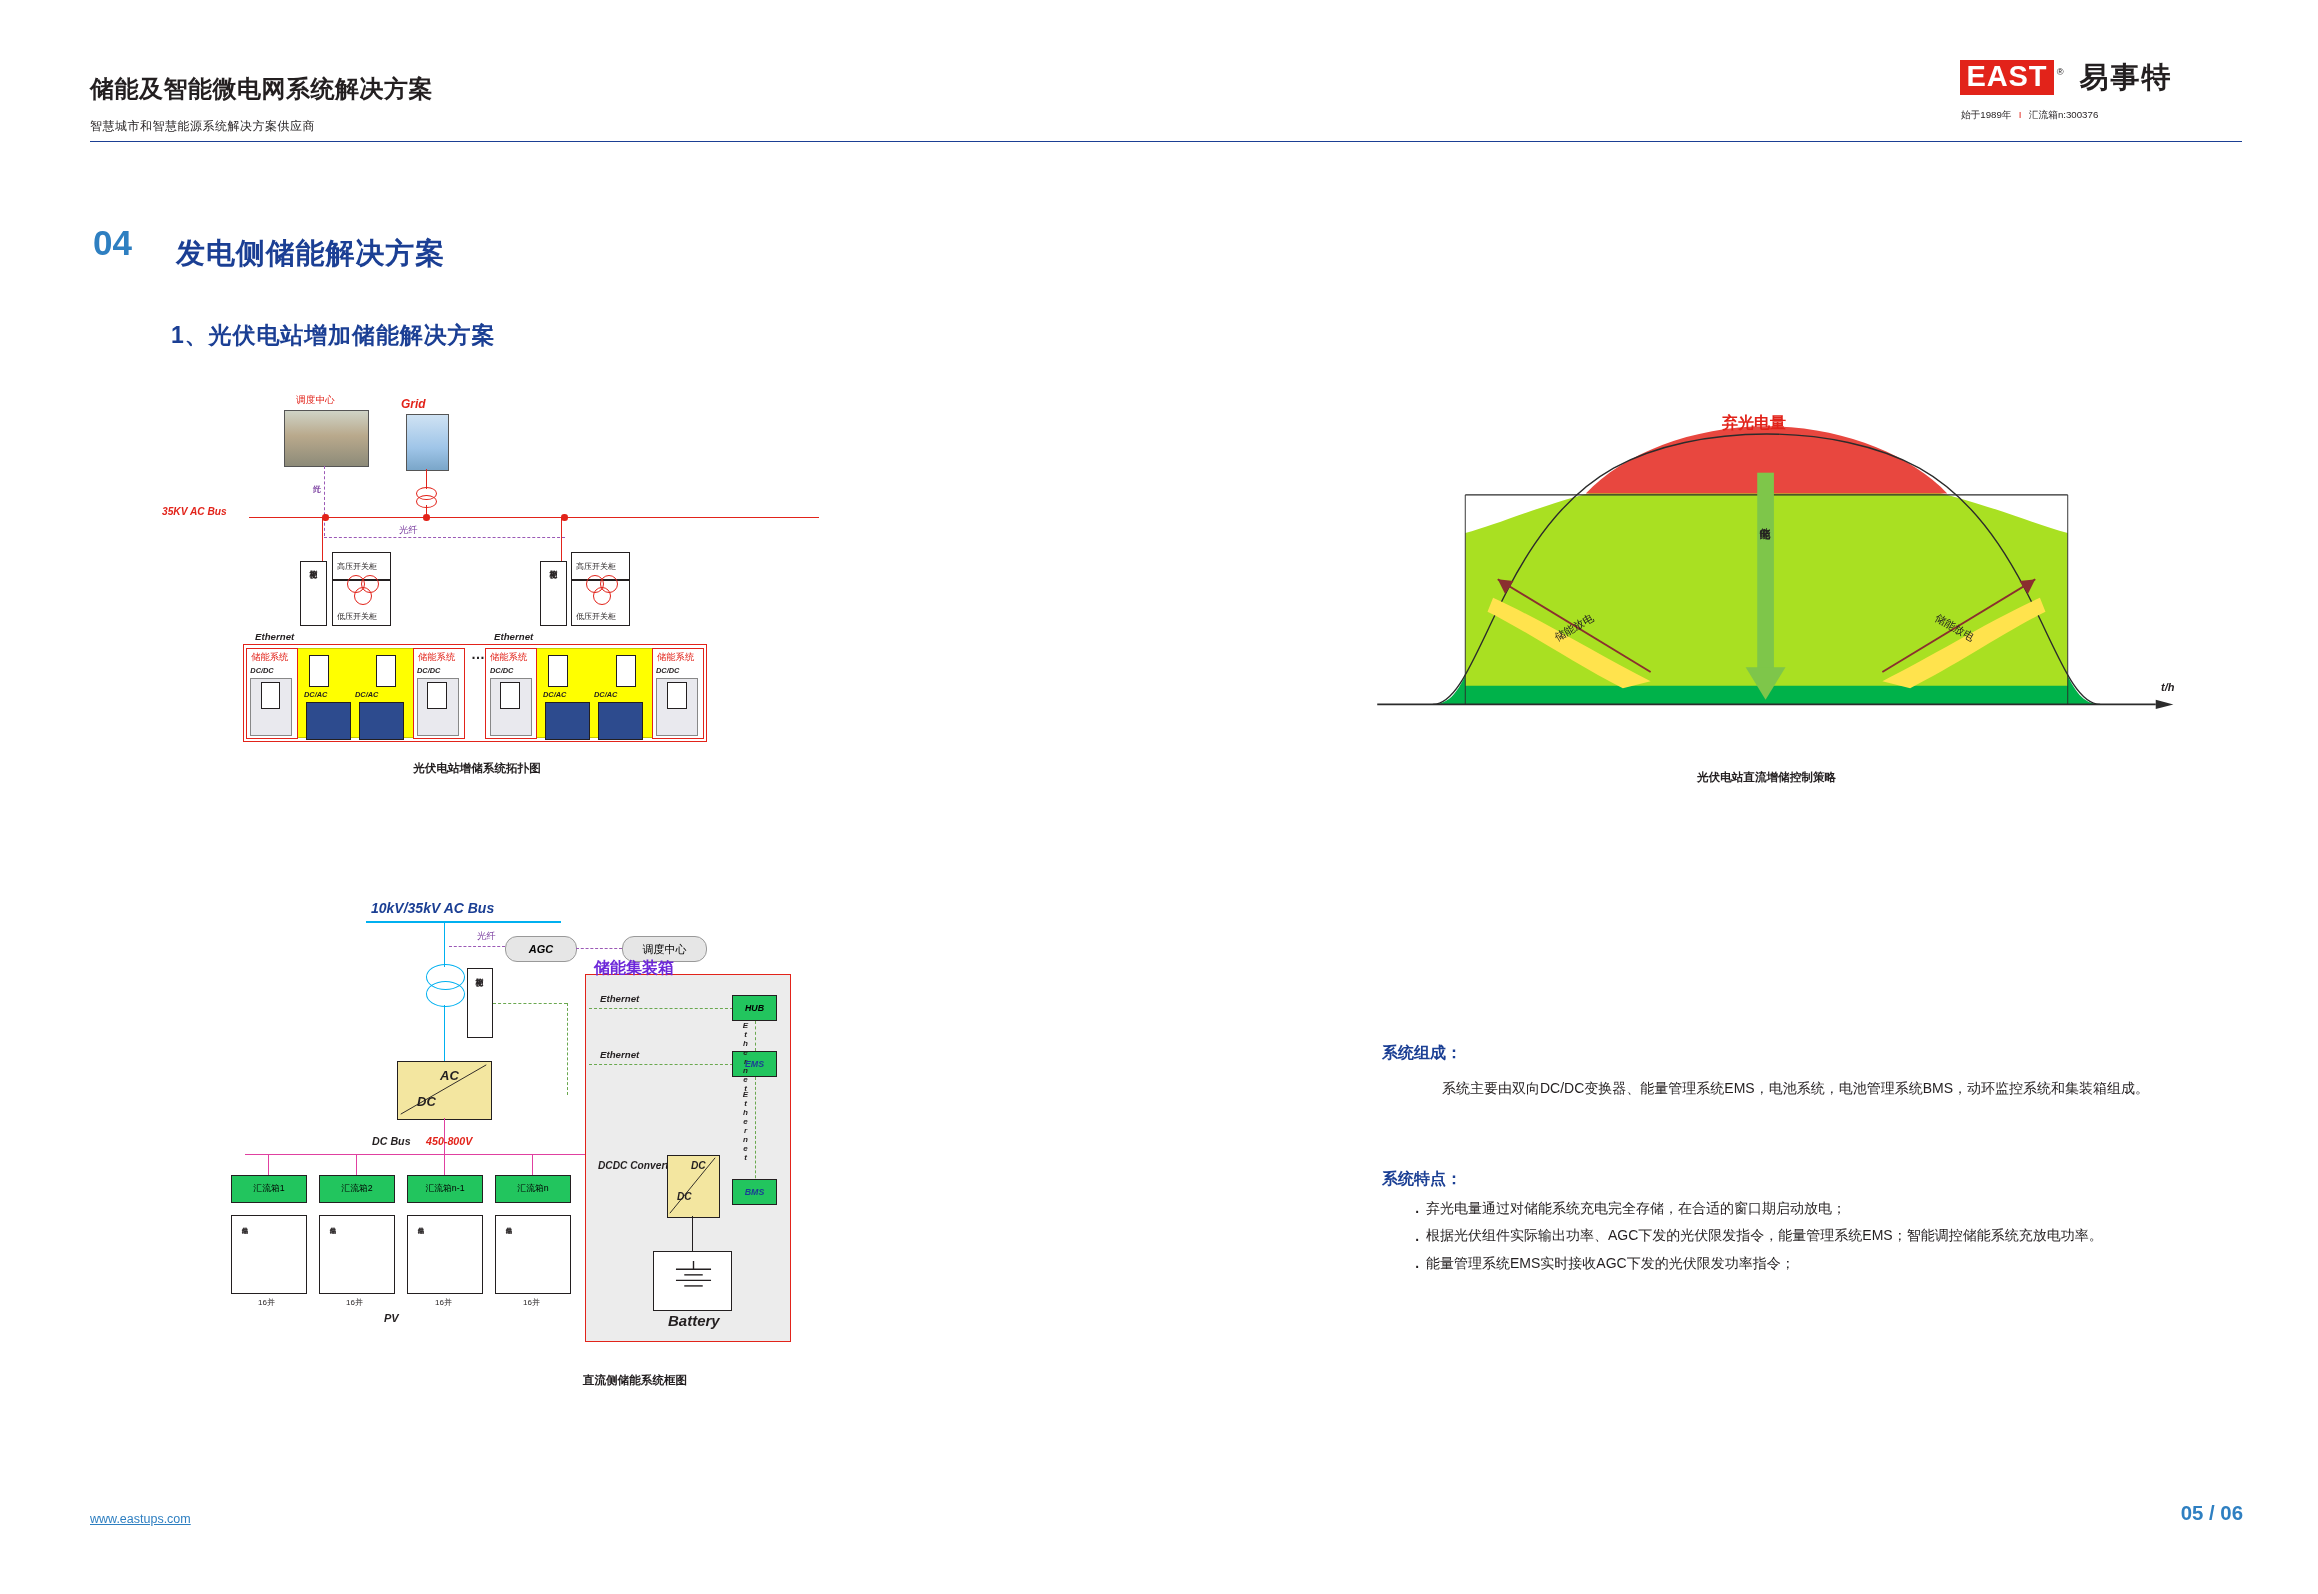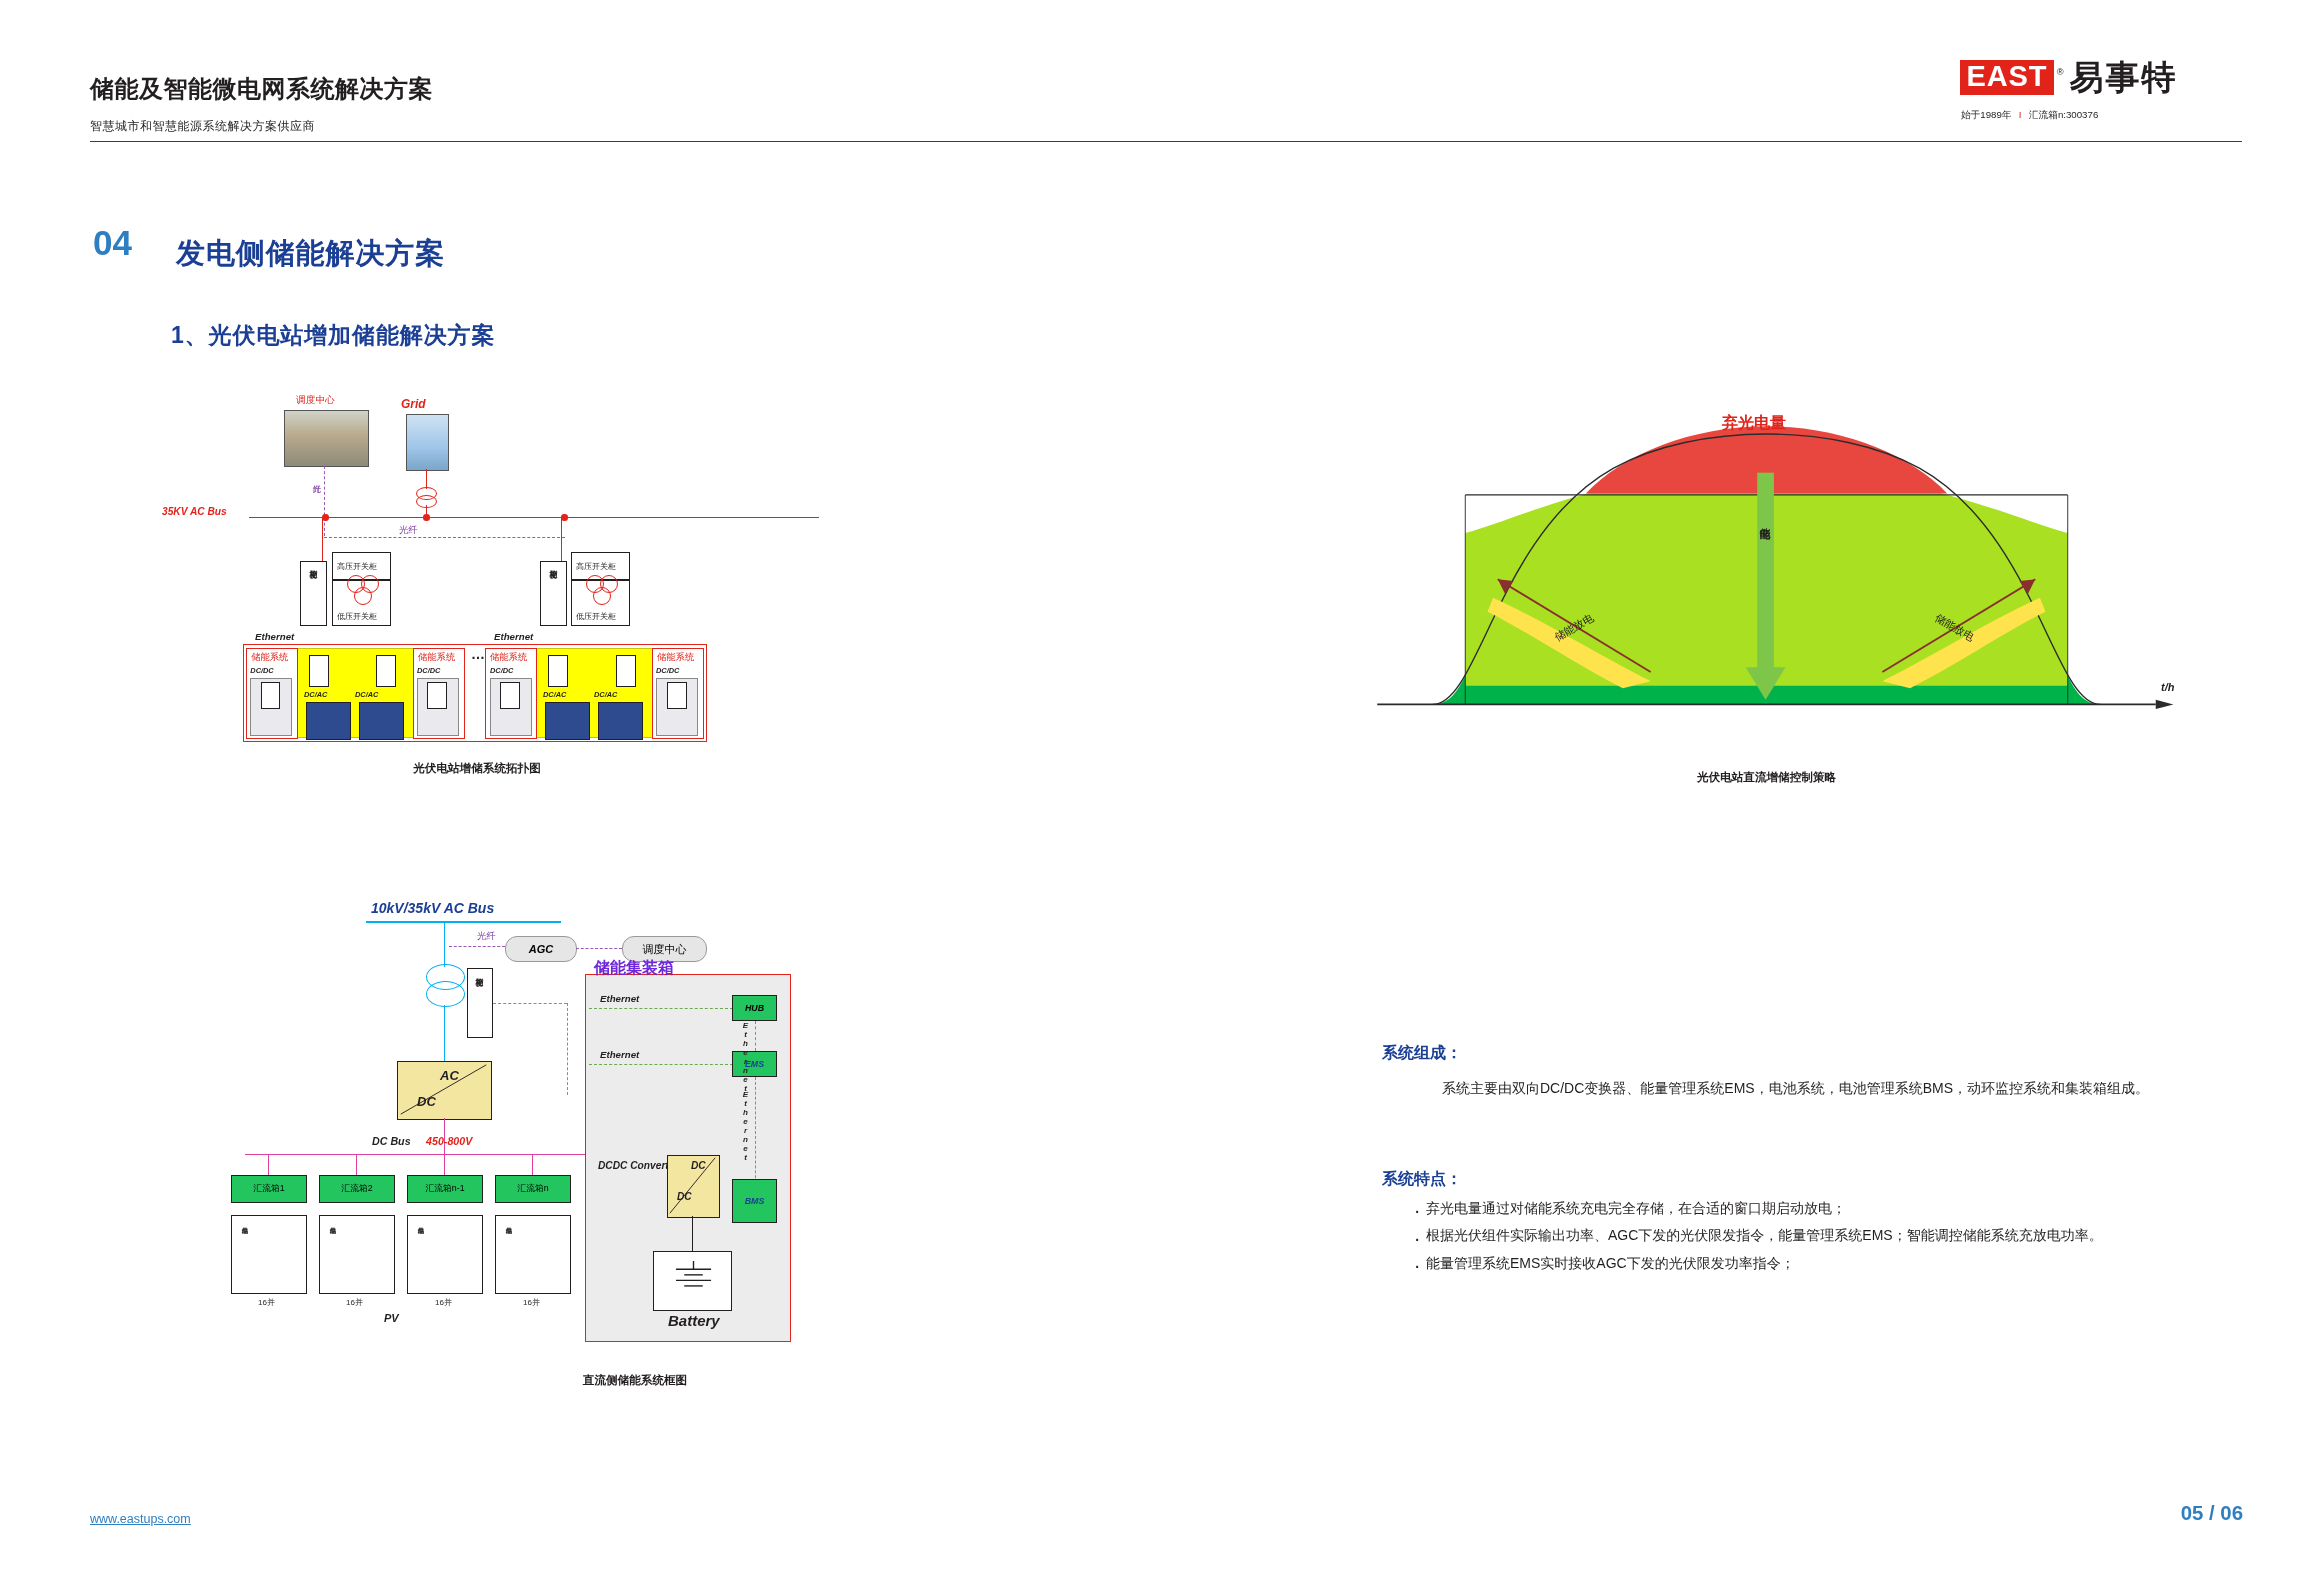--- a/index.html
+++ b/index.html
@@ -11,21 +11,21 @@
   .page{position:absolute;inset:0;}
 
   
   .hdr-title{position:absolute;left:90px;top:73px;font-size:24px;font-weight:bold;color:#231f20;letter-spacing:0.5px;}
   .hdr-sub{position:absolute;left:90px;top:118px;font-size:12px;color:#231f20;letter-spacing:0.5px;}
   .hdr-rule{position:absolute;left:90px;top:141px;width:2152px;height:1.4px;background:#1b3f94;}
   .logo-box{position:absolute;right:90px;top:60px;width:283px;height:70px;}
   .logo-east{position:absolute;left:0;top:0;display:flex;align-items:center;}
   .logo-east .e-badge{background:#e2231a;color:#fff;font-weight:bold;font-size:29px;padding:1.9px 6.5px 3.7px 6.5px;letter-spacing:0.9px;line-height:1;}
   .logo-reg{font-size:9.3px;color:#231f20;vertical-align:top;margin-left:2.8px;margin-top:-11px;display:inline-block;}
-  .logo-cn{font-size:34px;font-weight:bold;color:#231f20;margin-left:6px;letter-spacing:1.9px;line-height:1;}
+  .logo-cn{font-size:29px;font-weight:bold;color:#231f20;margin-left:16px;letter-spacing:1.9px;line-height:1;}
   .logo-foot{position:absolute;left:0.9px;top:49px;font-size:9.7px;color:#231f20;white-space:nowrap;}
   .logo-foot .sep{color:#e2231a;margin:0 4.6px;}
 
   
   .sec-num{position:absolute;left:93px;top:223px;font-size:35px;font-weight:bold;color:#2e7fc1;}
   .sec-title{position:absolute;left:176px;top:234px;font-size:29px;font-weight:bold;color:#1b3f94;letter-spacing:0.9px;}
   .sub-title{position:absolute;left:171px;top:320px;font-size:23px;font-weight:bold;color:#1b3f94;letter-spacing:0.9px;}
 
   
   .dg{position:absolute;}
@@ -329,21 +329,21 @@
     <div style="position:absolute;left:493px;top:321px;width:1.4px;height:36px;background:#231f20;"></div>
     <div class="box" style="left:454px;top:356px;width:79px;height:60px;"></div>
     <svg style="position:absolute;left:473px;top:366px;" width="43" height="36" viewBox="0 0 92 78">
       <line x1="46" y1="0" x2="46" y2="18" stroke="#231f20" stroke-width="3"></line>
       <line x1="8" y1="18" x2="84" y2="18" stroke="#231f20" stroke-width="3"></line>
       <line x1="26" y1="30" x2="66" y2="30" stroke="#231f20" stroke-width="3"></line>
       <line x1="8" y1="42" x2="84" y2="42" stroke="#231f20" stroke-width="3"></line>
       <line x1="26" y1="54" x2="66" y2="54" stroke="#231f20" stroke-width="3"></line>
     </svg>
     <div class="lbl lbl-it" style="left:469px;top:417px;font-size:15px;">Battery</div>
-    <div class="boxline" style="left:533px;top:284px;width:45px;height:44px;font-style:italic;font-weight:bold;color:#1b3f94;">BMS</div>
+    <div class="boxline" style="left:533px;top:284px;width:45px;height:26px;font-style:italic;font-weight:bold;color:#1b3f94;">BMS</div>
 
     <div class="cap" style="left:297px;top:478px;width:278px;">直流侧储能系统框图</div>
   </div>
 
   <div class="blk-h" style="left:1382px;top:1043px;">系统组成：</div>
   <div class="blk-p" style="left:1414px;top:1076px;width:761px;text-indent:28px;">系统主要由双向DC/DC变换器、能量管理系统EMS，电池系统，电池管理系统BMS，动环监控系统和集装箱组成。</div>
 
   <div class="blk-h" style="left:1382px;top:1169px;">系统特点：</div>
   <ul class="bullets" style="left:1410px;top:1196px;width:770px;margin:0;padding:0;">
     <li>弃光电量通过对储能系统充电完全存储，在合适的窗口期启动放电；</li>

